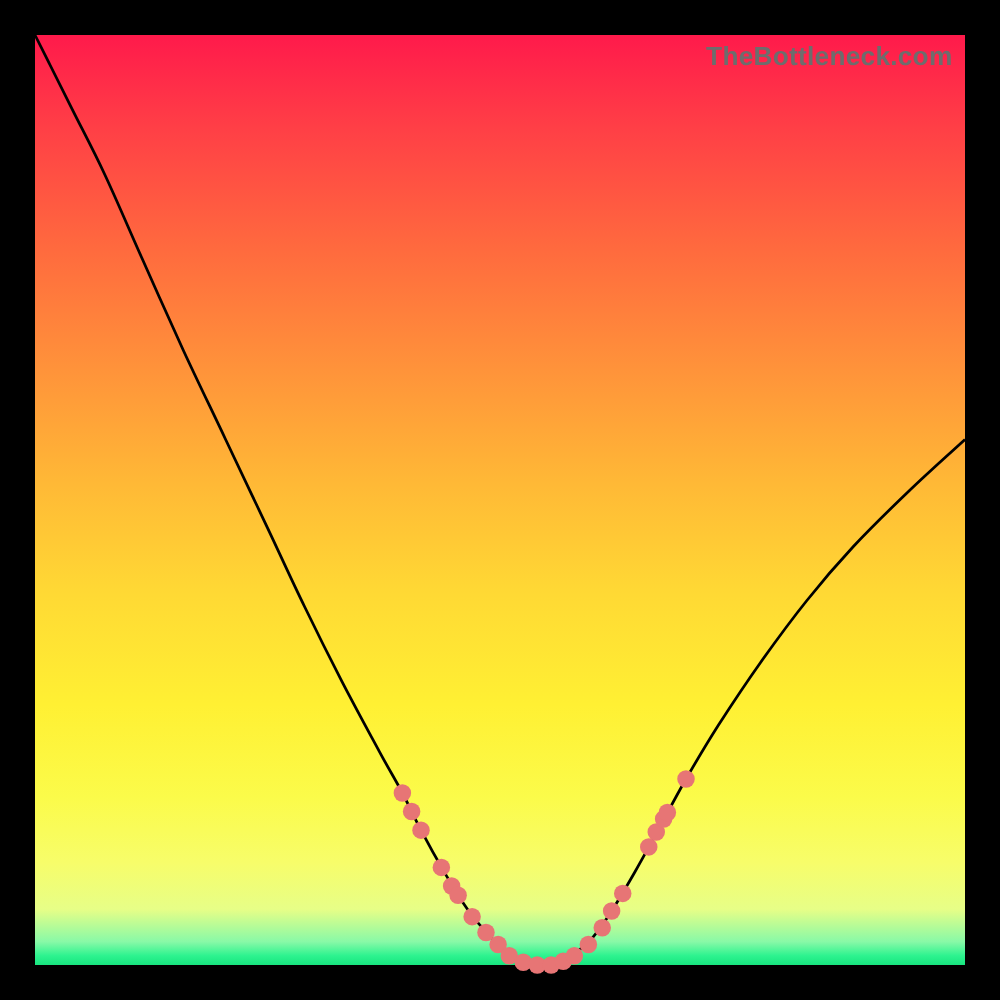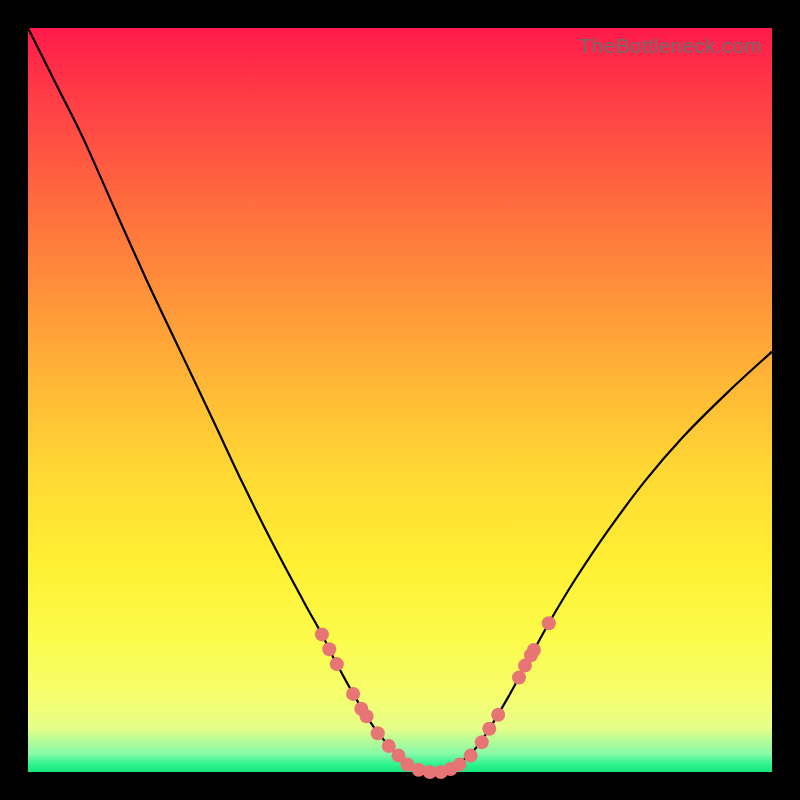--- a/index.html
+++ b/index.html
@@ -31,21 +31,21 @@
       #88f9a7 97.5%,
       #2df38f 99%,
       #18e57f 100%);
   }
   .watermark {
     position: absolute;
     top: 6px;
     right: 10px;
     color: #6d6d6d;
     font-size: 21px;
-    font-weight: 400;
+    font-weight: 700;
     letter-spacing: 0.2px;
     z-index: 5;
   }
   svg.plot {
     position: absolute;
     left: 0;
     top: 0;
     width: 744px;
     height: 744px;
     overflow: visible;

